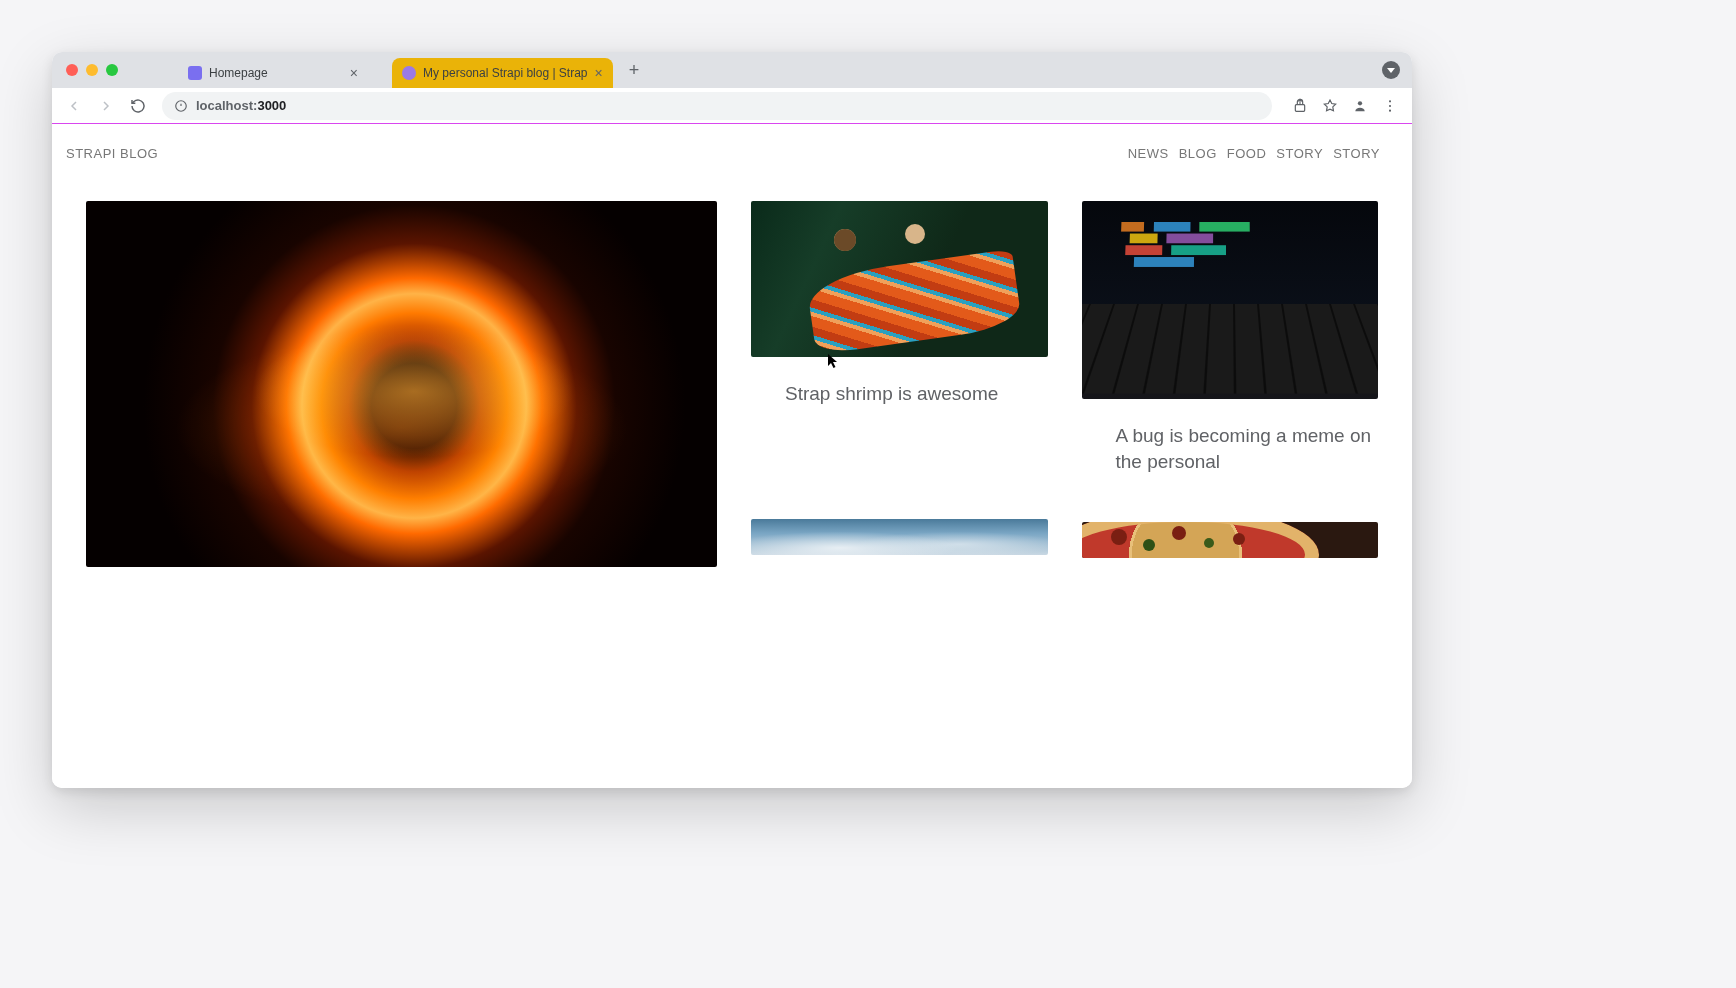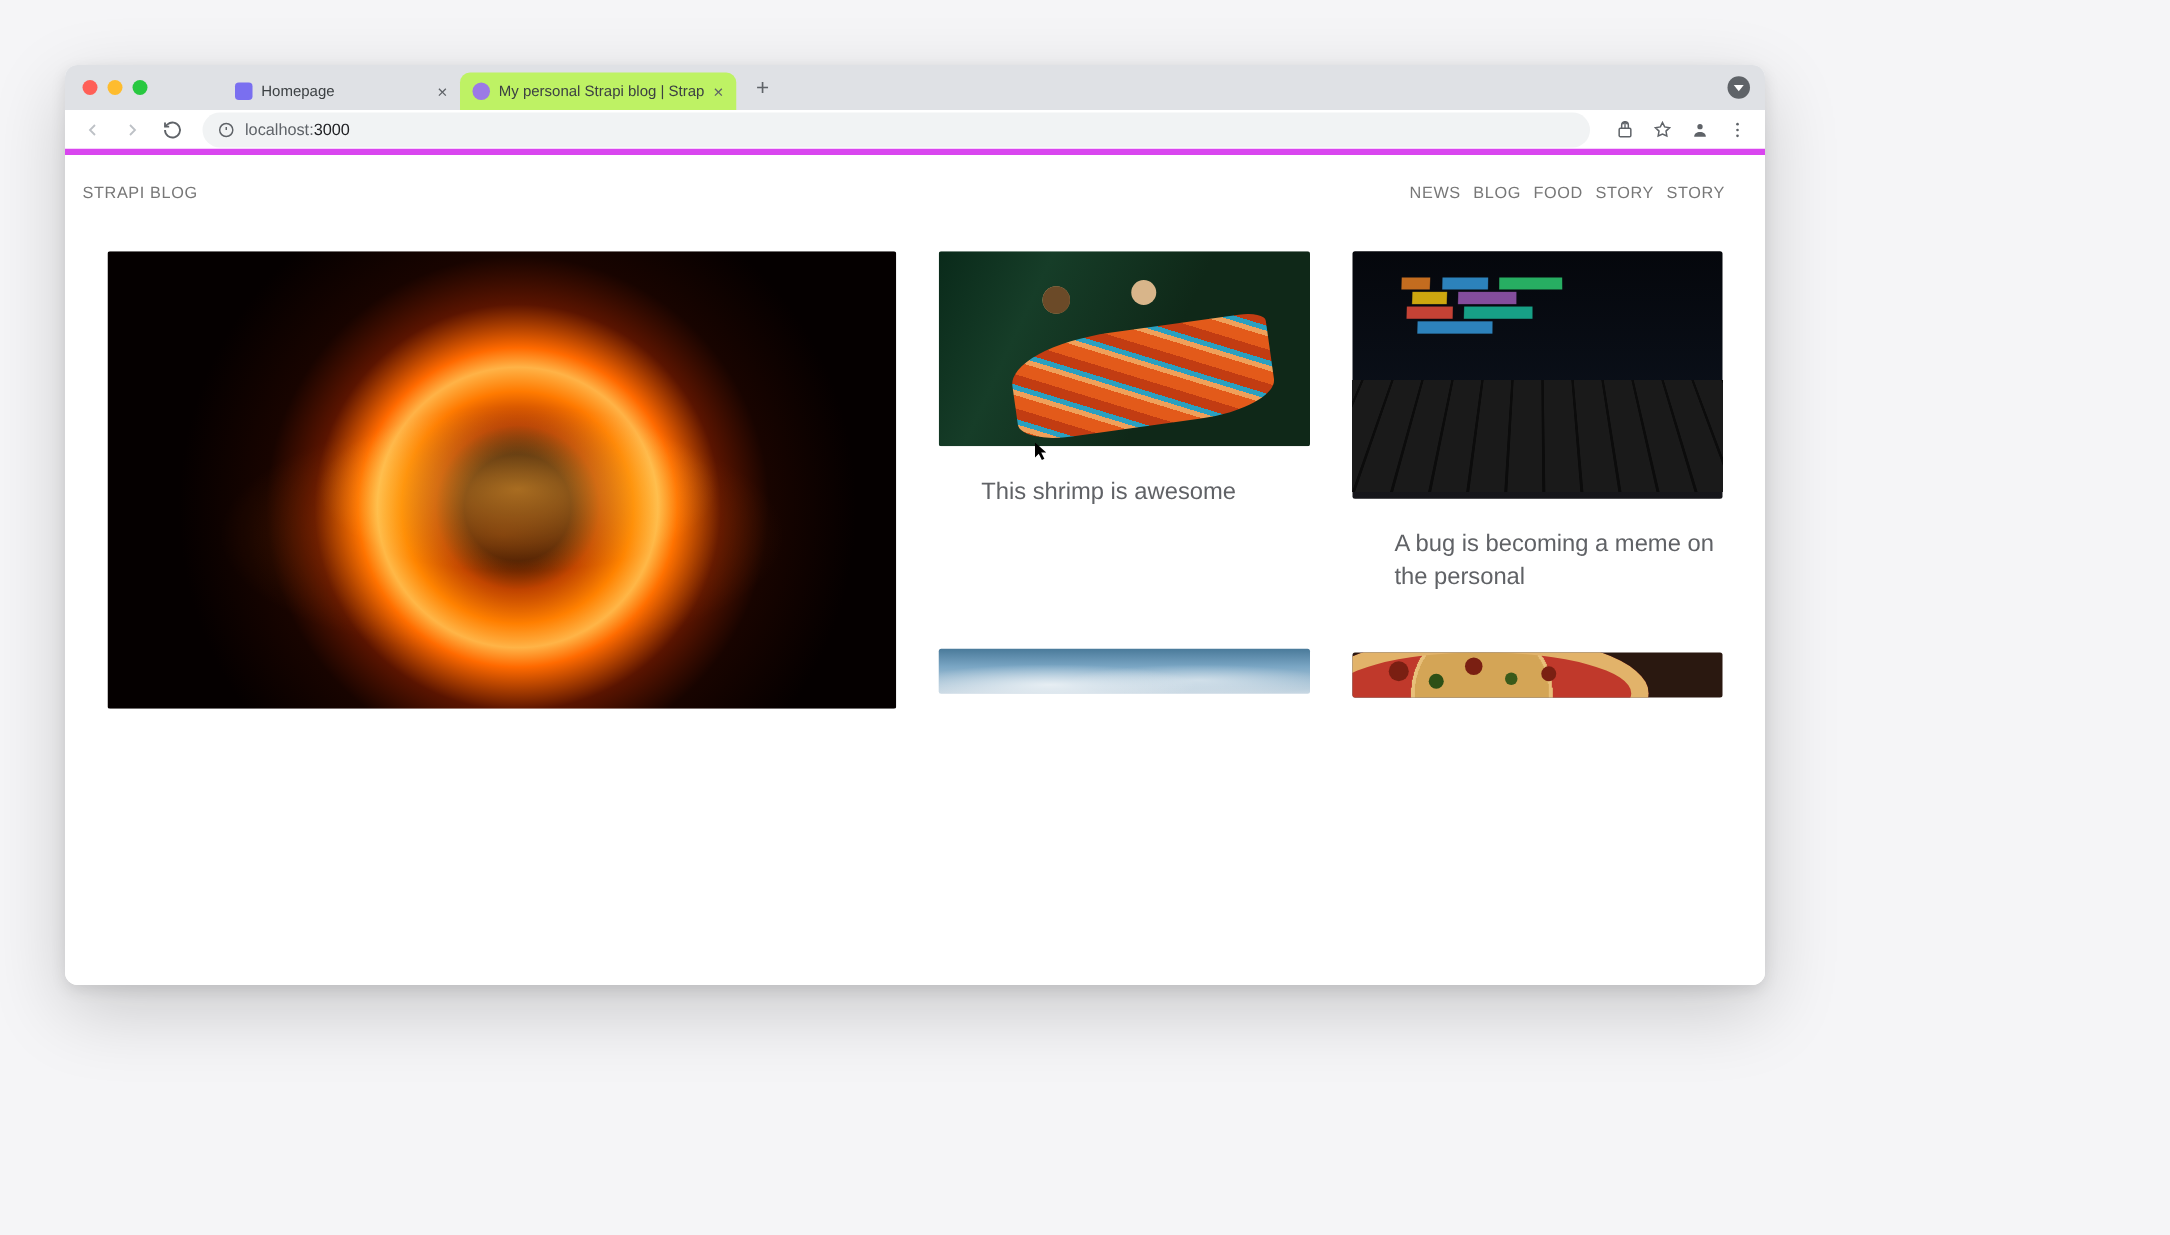--- a/index.html
+++ b/index.html
@@ -49,21 +49,21 @@
       height: 30px;
       padding: 0 10px;
       border-radius: 8px 8px 0 0;
       font-size: 12px;
       color: #3c4043;
       gap: 7px;
       min-width: 190px;
       position: relative;
       margin-top: 6px;
     }
-    .tab.active { background: #bef264; }
+    .tab.active { background: #eab308; margin-left: 24px; }
     .tab-favicon { width: 14px; height: 14px; border-radius: 3px; flex-shrink: 0; }
     .tab-title { white-space: nowrap; overflow: hidden; text-overflow: ellipsis; flex: 1; }
     .tab-close { color: #5f6368; font-size: 14px; cursor: pointer; flex-shrink: 0; line-height: 1; }
     .new-tab-btn { margin-left: 8px; color: #5f6368; font-size: 18px; cursor: pointer; padding: 4px 8px; }
     .ext-icon {
       position: absolute;
       right: 12px;
       width: 18px; height: 18px;
       border-radius: 50%;
       background: #5f6368;
@@ -71,21 +71,22 @@
     }
     .ext-icon::after{content:"";width:0;height:0;border-left:4px solid transparent;border-right:4px solid transparent;border-top:5px solid #fff;}
     
     .toolbar {
       height: 36px;
       background: #fff;
       display: flex;
       align-items: center;
       padding: 0 8px;
       gap: 4px;
-      border-bottom: 5px solid #d946ef;
+      border-bottom: 1px solid #d946ef;
+      font-weight: bold;
     }
     .tb-btn {
       width: 28px; height: 28px;
       display: flex; align-items: center; justify-content: center;
       border-radius: 50%;
       color: #5f6368;
       cursor: pointer;
     }
     .tb-btn.disabled { color: #bdc1c6; cursor: default; }
     .tb-btn svg { width: 16px; height: 16px; }
@@ -346,21 +347,21 @@
 
     <div class="grid">
       <div class="feature">
         <div class="img-blackhole"></div>
       </div>
 
       <div class="side-col">
         <div class="col">
           <div class="card">
             <div class="card-img img-shrimp"></div>
-            <div class="card-title">This shrimp is awesome</div>
+            <div class="card-title">Strap shrimp is awesome</div>
           </div>
           <div class="card" style="margin-top:80px">
             <div class="card-img img-sky"></div>
           </div>
         </div>
 
         <div class="col">
           <div class="card">
             <div class="card-img img-code"></div>
             <div class="card-title">A bug is becoming a meme on the personal</div>

